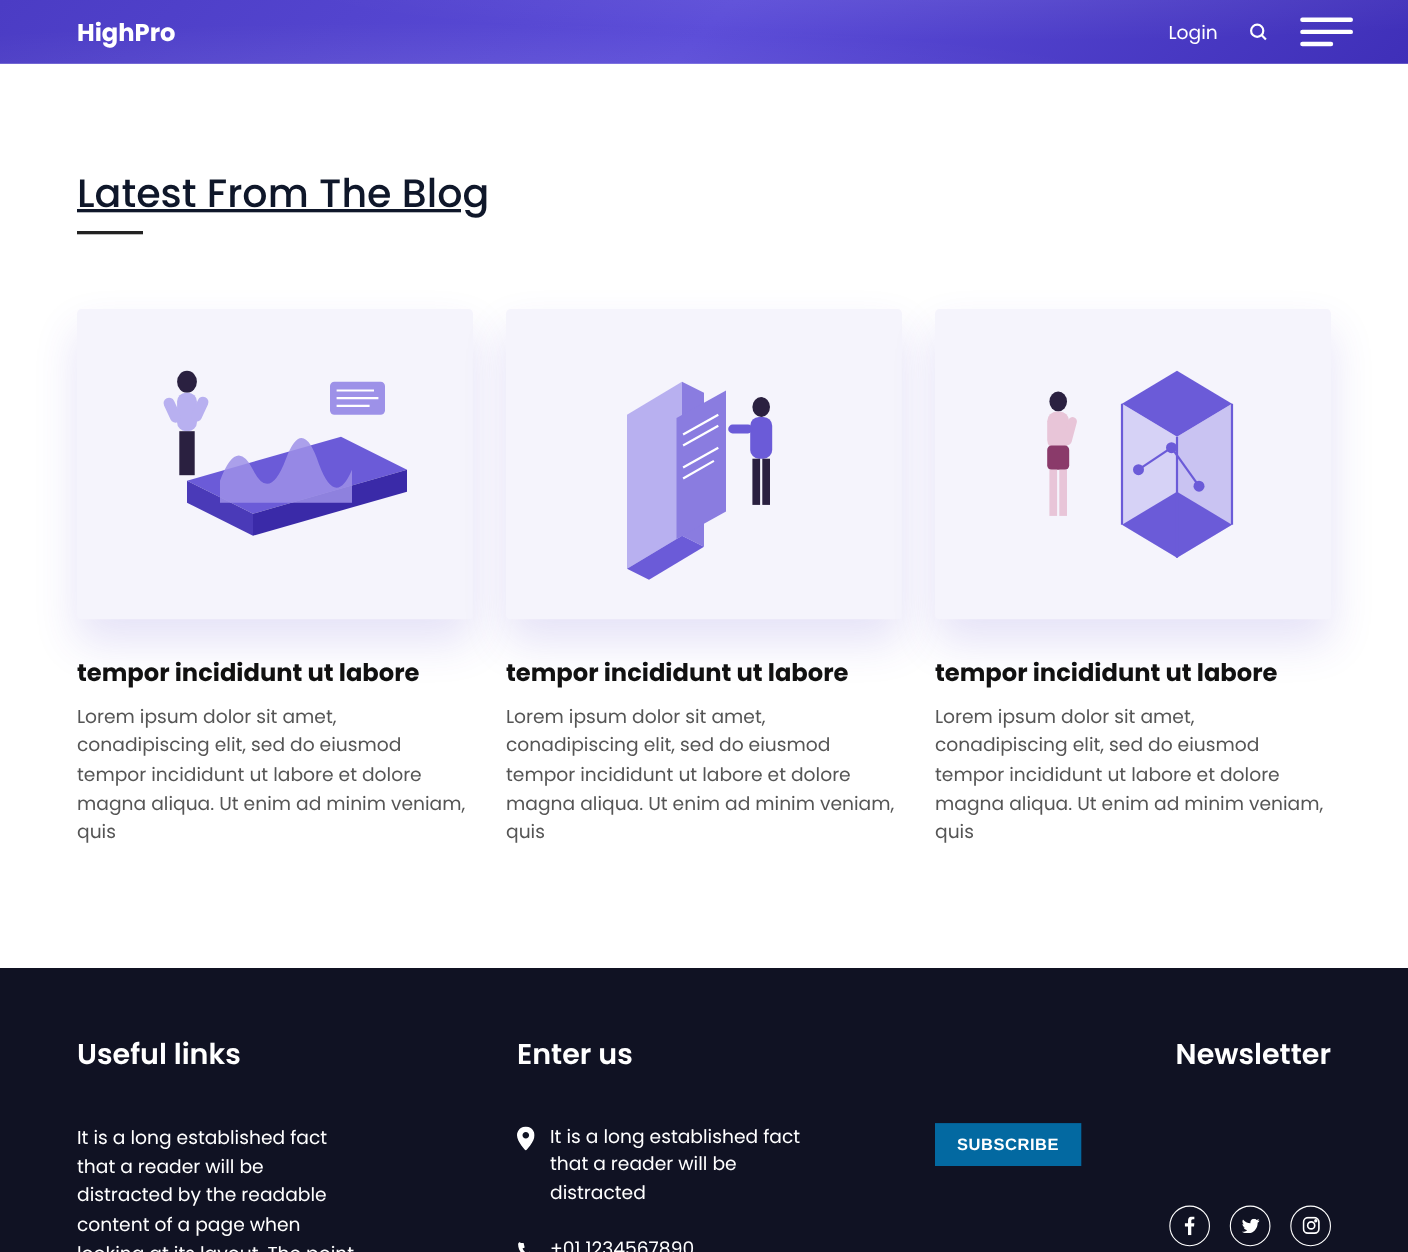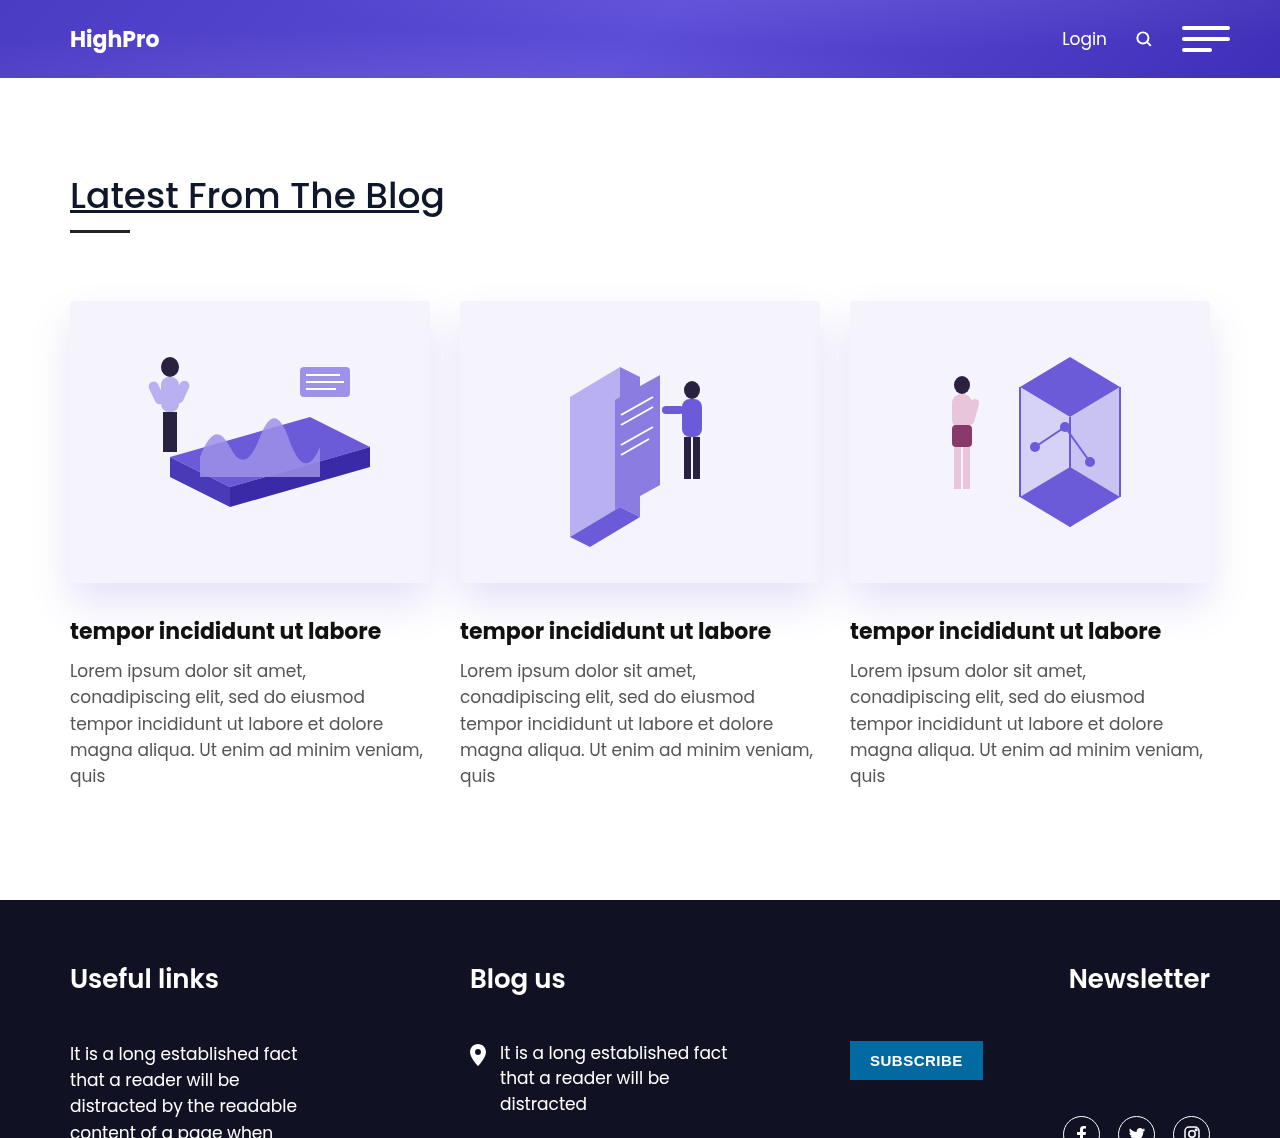--- a/index.html
+++ b/index.html
@@ -1,19 +1,19 @@
 <!DOCTYPE html>
 <html><head>
 <meta charset="utf-8">
 <style>
 * { margin: 0; padding: 0; box-sizing: border-box; }
 body { font-family: 'Poppins', -apple-system, BlinkMacSystemFont, sans-serif; background: #fff; width: 1280px; }
 
 
-.header { background: linear-gradient(135deg, #4b3cc4 0%, #5b4cd8 50%, #3f2fb8 100%); height: 78px; display: flex; align-items: center; padding: 0 50px 0 70px; position: relative; overflow: hidden; }
+.header { background: linear-gradient(135deg, #4b3cc4 0%, #5b4cd8 50%, #3f2fb8 100%); height: 58px; display: flex; align-items: center; padding: 0 50px 0 70px; position: relative; overflow: hidden; }
 .header::before { content: ''; position: absolute; top: 0; left: 0; right: 0; bottom: 0; background: radial-gradient(ellipse at 30% 120%, rgba(255,255,255,0.08) 0%, transparent 50%), radial-gradient(ellipse at 70% -20%, rgba(255,255,255,0.08) 0%, transparent 50%); }
 .brand { color: #fff; font-size: 22px; font-weight: 700; z-index: 1; }
 .header-right { margin-left: auto; display: flex; align-items: center; gap: 28px; z-index: 1; }
 .login-link { color: #fff; font-size: 17px; cursor: pointer; }
 .search-btn { cursor: pointer; display: flex; align-items: center; }
 .menu-btn { cursor: pointer; display: flex; flex-direction: column; gap: 7px; }
 .menu-btn span { display: block; height: 4px; background: #fff; border-radius: 2px; }
 .menu-btn span:nth-child(1) { width: 48px; }
 .menu-btn span:nth-child(2) { width: 48px; }
 .menu-btn span:nth-child(3) { width: 30px; }
@@ -169,21 +169,21 @@
 
 <footer class="footer">
   <div class="footer-grid">
 
     <div class="footer-col col1">
       <h3 class="footer-title">Useful links</h3>
       <p class="footer-text">It is a long established fact that a reader will be distracted by the readable content of a page when looking at its layout. The point of using Lorem Ipsum is that it has a more-or-less normal distribution of letters,</p>
     </div>
 
     <div class="footer-col col2">
-      <h3 class="footer-title">Blog us</h3>
+      <h3 class="footer-title">Enter us</h3>
       <div class="find-item">
         <span class="find-icon">
           <svg width="16" height="22" viewBox="0 0 16 22" fill="#fff">
               <path d="M8 0C3.6 0 0 3.6 0 8c0 6 8 14 8 14s8-8 8-14c0-4.4-3.6-8-8-8zm0 11c-1.7 0-3-1.3-3-3s1.3-3 3-3 3 1.3 3 3-1.3 3-3 3z"></path>
             </svg>
         </span>
         <span class="find-text">It is a long established fact that a reader will be distracted</span>
       </div>
       <div class="find-item">
         <span class="find-icon">

